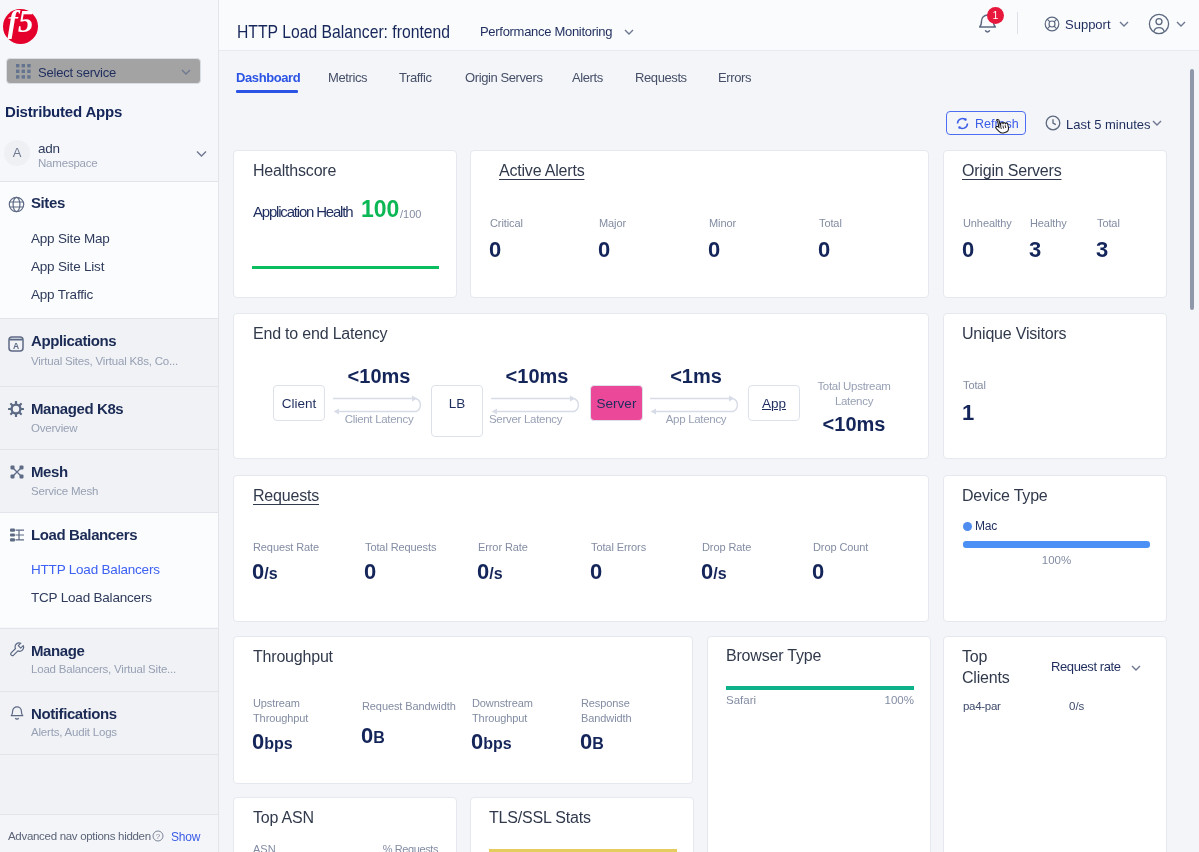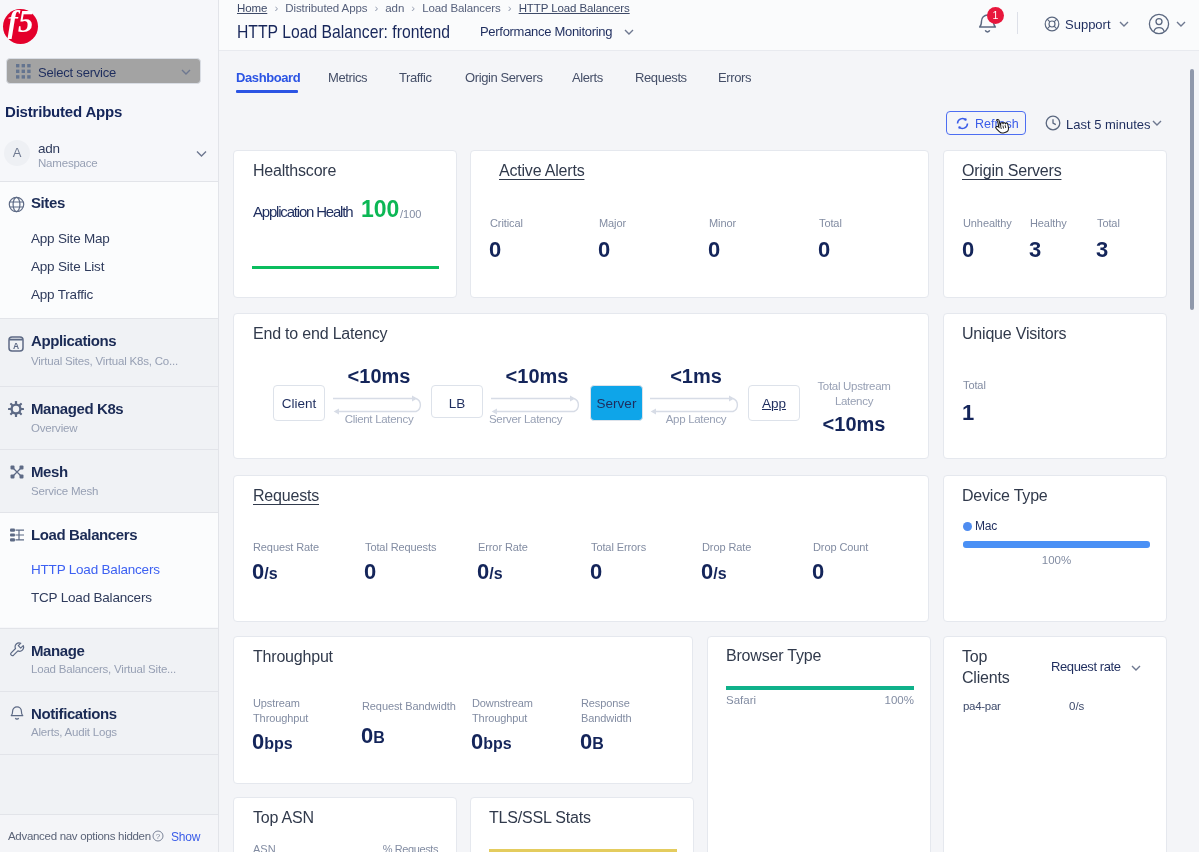--- a/index.html
+++ b/index.html
@@ -147,31 +147,20 @@
     <svg class="abs" style="left:152px;top:15px;" width="12" height="12" viewBox="0 0 12 12">
         <circle cx="6" cy="6" r="5" fill="none" stroke="#7b8498" stroke-width="1"></circle>
         <text x="6" y="8.6" font-size="8" fill="#7b8498" text-anchor="middle">?</text>
       </svg>
     <div class="abs" style="left:171px;top:15px;font-size:12px;letter-spacing:-.2px;color:#3a5ce8;">Show</div>
   </div>
 </div>
 
 <div class="abs" id="header" style="left:219px;top:0;width:980px;height:51px;background:#fafbfc;border-bottom:1px solid #e8eaef;">
 
-  <div class="abs" style="left:18px;top:2px;font-size:11.5px;letter-spacing:-.1px;color:#57617c;white-space:nowrap;">
-    <span style="text-decoration:underline;color:#3e4a68;">Home</span>
-    <span style="color:#9aa2b4;padding:0 4px;">›</span>
-    <span>Distributed Apps</span>
-    <span style="color:#9aa2b4;padding:0 4px;">›</span>
-    <span>adn</span>
-    <span style="color:#9aa2b4;padding:0 4px;">›</span>
-    <span>Load Balancers</span>
-    <span style="color:#9aa2b4;padding:0 4px;">›</span>
-    <span style="text-decoration:underline;color:#3e4a68;">HTTP Load Balancers</span>
-  </div>
 
   <div class="abs" style="left:18px;top:21px;font-size:19px;color:#17265a;transform:scaleX(.828);transform-origin:0 50%;white-space:nowrap;">HTTP Load Balancer: frontend</div>
   <div class="abs" style="left:261px;top:24px;font-size:13px;letter-spacing:-.3px;color:#1e2d5e;">Performance Monitoring</div>
   <svg class="abs" style="left:405px;top:29px;" width="10" height="7" viewBox="0 0 10 7">
       <path d="M1 1 L5 5 L9 1" fill="none" stroke="#6e7890" stroke-width="1.4"></path>
     </svg>
 
   <svg class="abs" style="left:757px;top:12px;" width="23" height="23" viewBox="0 0 23 23">
     <path d="M11.5 3 a6 6 0 0 1 6 6 c0 4.4 1.9 6 1.9 6 H3.6 c0 0 1.9 -1.6 1.9 -6 a6 6 0 0 1 6 -6 z" fill="none" stroke="#5b6880" stroke-width="1.4" stroke-linejoin="round"></path>
     <path d="M9.3 18.3 a2.3 2.3 0 0 0 4.4 0" fill="none" stroke="#5b6880" stroke-width="1.4"></path>
@@ -258,22 +247,22 @@
   <div class="lbl" style="left:86px;top:66px;">Healthy</div>
   <div class="val" style="left:85px;top:86px;">3</div>
   <div class="lbl" style="left:153px;top:66px;">Total</div>
   <div class="val" style="left:152px;top:86px;">3</div>
 </div>
 
 <div class="card" style="left:233px;top:313px;width:696px;height:146px;">
   <div class="ctitle" style="left:19px;">End to end Latency</div>
 
   <div class="abs navy" style="left:39px;top:71px;width:52px;height:36px;border:1px solid #dde2ea;border-radius:4px;background:#fff;text-align:center;line-height:36px;font-size:13.5px;">Client</div>
-  <div class="abs navy" style="left:197px;top:71px;width:52px;height:33px;border:1px solid #dde2ea;border-radius:4px;background:#fff;text-align:center;line-height:36px;font-size:13.5px;">LB</div>
-  <div class="abs navy" style="left:356px;top:71px;width:53px;height:36px;border:1px solid #dde2ea;border-radius:4px;background:#0ea5e9;text-align:center;line-height:36px;font-size:13.5px;">Server</div>
+  <div class="abs navy" style="left:197px;top:71px;width:52px;height:52px;border:1px solid #dde2ea;border-radius:4px;background:#fff;text-align:center;line-height:36px;font-size:13.5px;">LB</div>
+  <div class="abs navy" style="left:356px;top:71px;width:53px;height:36px;border:1px solid #dde2ea;border-radius:4px;background:#ec4899;text-align:center;line-height:36px;font-size:13.5px;">Server</div>
   <div class="abs navy" style="left:514px;top:71px;width:52px;height:36px;border:1px solid #dde2ea;border-radius:4px;background:#fff;text-align:center;line-height:36px;font-size:13.5px;text-decoration:underline;">App</div>
 
   <svg class="abs" style="left:97px;top:80px;" width="96" height="22" viewBox="0 0 96 22">
     <g fill="none" stroke="#d7dce6" stroke-width="1.4">
       <path d="M2 4.5 H81"></path>
         <path d="M85 4.5 a7 7 0 0 1 0 13 H80"></path>
         <path d="M80 17.5 H8"></path>
     </g>
     <path d="M81 1.4 L86.4 4.5 L81 7.6 z" fill="#d7dce6"></path>
     <path d="M8 14.4 L2.6 17.5 L8 20.6 z" fill="#d7dce6"></path>

